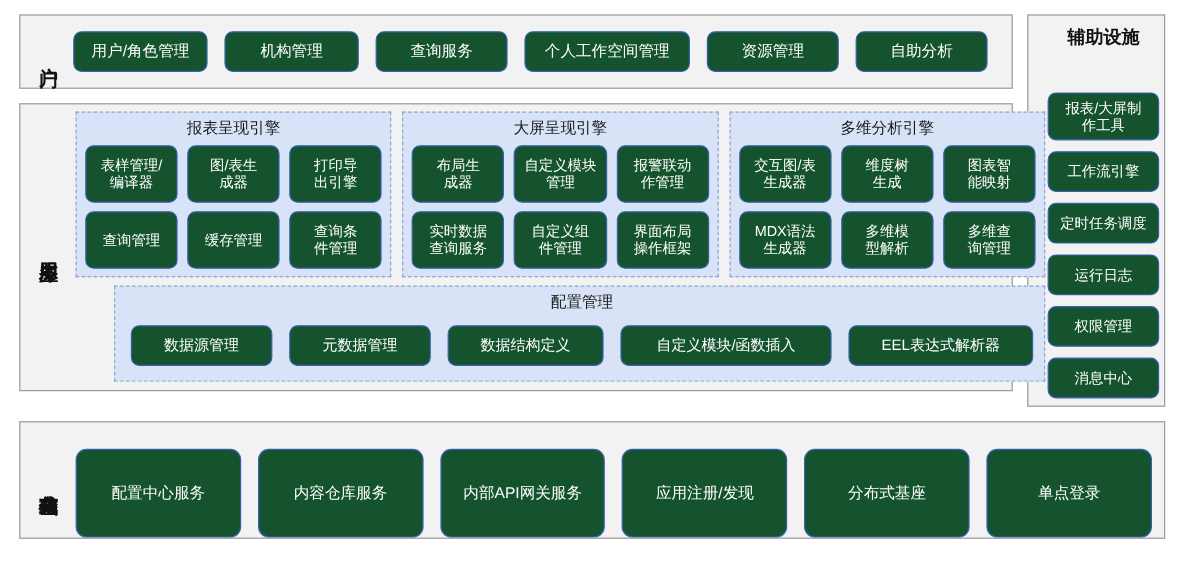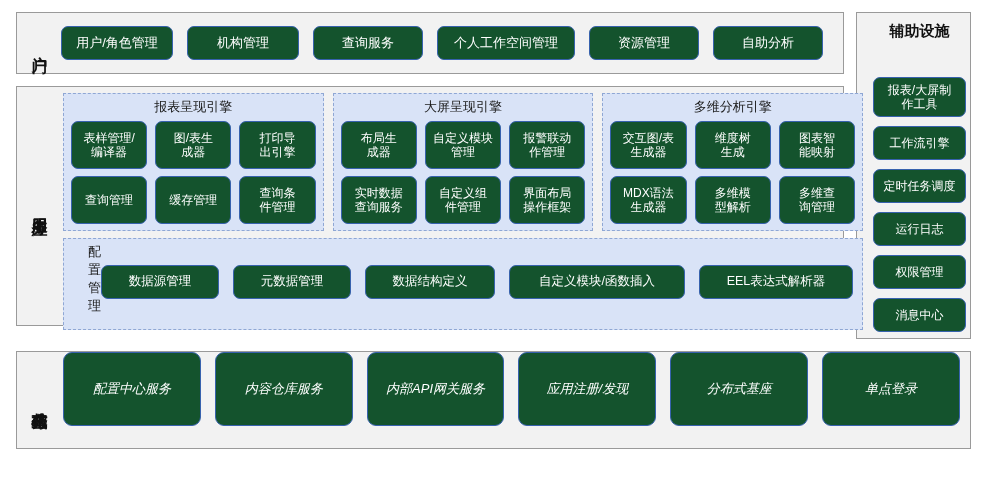--- a/index.html
+++ b/index.html
@@ -89,36 +89,36 @@
   .engine .grid{
     display:grid;grid-template-columns:repeat(3,1fr);
     gap:7px 8px;flex:1;
   }
   .engine .btn{font-size:12px;}
 
   .cfg{
     background:#D9E3F7;
     border:1px dashed #8FA7D4;
     box-sizing:border-box;
-    padding:3px 9px 8px 24px;
+    padding:3px 9px 8px 13px;
     flex:1;
-    display:flex;flex-direction:row;
+    display:flex;flex-direction:column;margin-left:32px;
   }
   .cfg .etitle{text-align:center;font-size:13px;color:#1a1a1a;margin:1px 0 6px 0;}
   .cfg .row{display:flex;gap:14px;align-items:center;justify-content:space-between;flex:1;}
   .cfg .btn{height:34px;font-size:12.5px;}
   .cfg .b1{flex:0 0 118px;}
   .cfg .b2{flex:0 0 118px;}
   .cfg .b3{flex:0 0 130px;}
   .cfg .b4{flex:0 0 176px;}
   .cfg .b5{flex:0 0 154px;}
 
   
   #dist{left:16px;top:351px;width:955px;height:98px;}
-  #dist .row{flex:1;display:flex;align-items:flex-start;gap:14px;padding:0 10px 0 2px;font-style:italic;}
+  #dist .row{flex:1;display:flex;align-items:flex-end;gap:14px;padding:0 10px 0 2px;}
   #dist .btn{flex:1;height:74px;font-size:13px;border-radius:9px;}
 </style>
 </head>
 <body>
 
 <div class="canvas">
 
   <div class="section" id="portal">
     <div class="vlabel two">门户</div>
     <div class="row">

